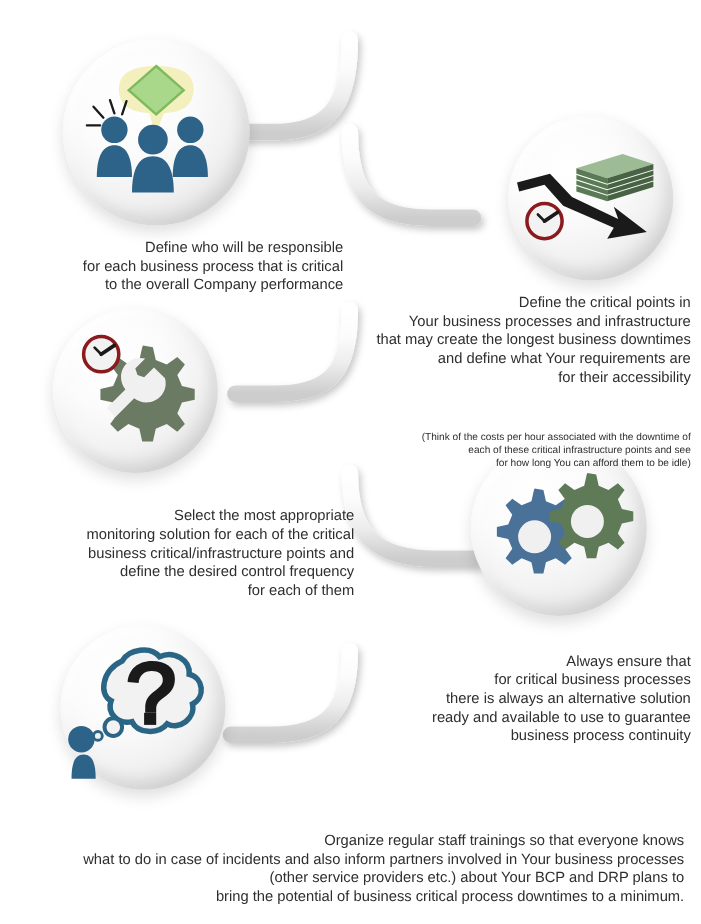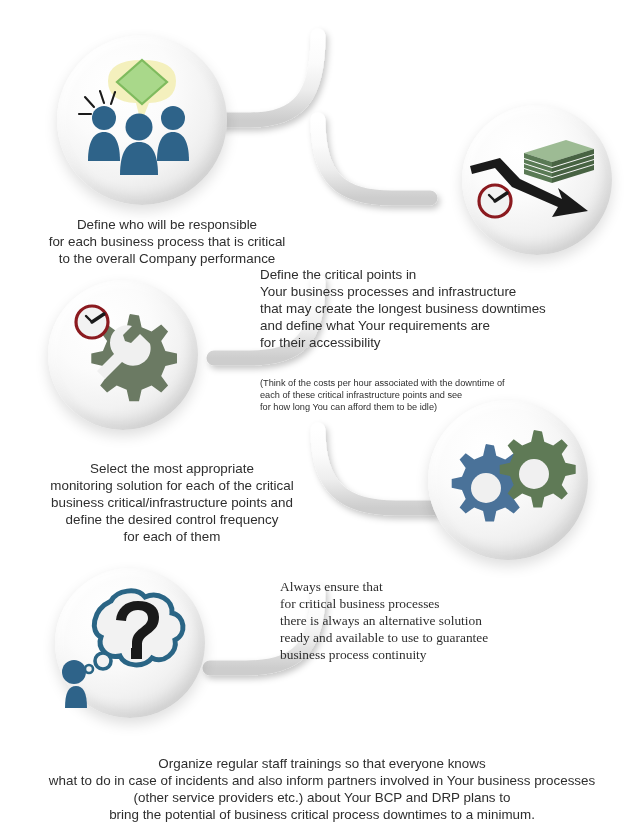--- a/index.html
+++ b/index.html
@@ -21,24 +21,24 @@
     box-shadow:
       0 6px 14px rgba(0,0,0,0.13),
       inset -5px -7px 14px rgba(0,0,0,0.09),
       inset 4px 5px 10px rgba(255,255,255,0.95);
   }
   .node .art{position:absolute;inset:0;}
   .node svg{position:absolute;left:0;top:0;width:100%;height:100%;overflow:visible;}
 
   
   .cap{position:absolute;z-index:4;line-height:1.27;white-space:pre-line;}
-  .cap.l{text-align:center;}
-  .cap.r{}
+  .cap.l{text-align:right;}
+  .cap.r{text-align:right;}
   .cap-main{font-size:13.4px;color:#2e2e2e;}
-  .cap-note{font-size:9.2px;color:#2e2e2e;line-height:1.32;margin-top:5px;}
+  .cap-note{font-size:9.2px;color:#2e2e2e;line-height:1.32;margin-top:19px;}
 </style>
 </head>
 <body>
 
 <div id="stage">
 
   <svg id="ribbon" viewBox="0 0 637 840" aria-hidden="true">
     <defs>
       <linearGradient id="gv" x1="0" y1="0" x2="1" y2="0">
         <stop offset="0" stop-color="#ffffff"></stop>
@@ -196,21 +196,21 @@
         </g>
 
         <g>
           <path fill="#5f7a56" d="
             M106,30 l8,1.4 l2.3,10.3 l8.9,3.7 l8.5,-6.1 l6.1,6.1 l-6.1,8.5 l3.7,8.9 l10.3,2.3 l0,8.6 l-10.3,2.3 l-3.7,8.9 l6.1,8.5 l-6.1,6.1 l-8.5,-6.1 l-8.9,3.7 l-2.3,10.3 l-8.6,0 l-2.3,-10.3 l-8.9,-3.7 l-8.5,6.1 l-6.1,-6.1 l6.1,-8.5 l-3.7,-8.9 l-10.3,-2.3 l0,-8.6 l10.3,-2.3 l3.7,-8.9 l-6.1,-8.5 l6.1,-6.1 l8.5,6.1 l8.9,-3.7 l2.3,-10.3 z"></path>
           <circle cx="106" cy="74" r="15" fill="#f0f0f0"></circle>
         </g>
       </svg>
     </div>
   </div>
-  <div class="cap r" style="left:280px;top:558px;width:348px;font-family:Liberation Serif, serif;">
+  <div class="cap r" style="left:280px;top:572px;width:348px;">
     <div class="cap-main">Always ensure that
 for critical business processes
 there is always an alternative solution
 ready and available to use to guarantee
 business process continuity</div>
   </div>
 
   <div class="node" style="left:55px;top:568px;width:150px;height:150px;">
     <div class="art">
       <svg viewBox="0 0 150 150">

